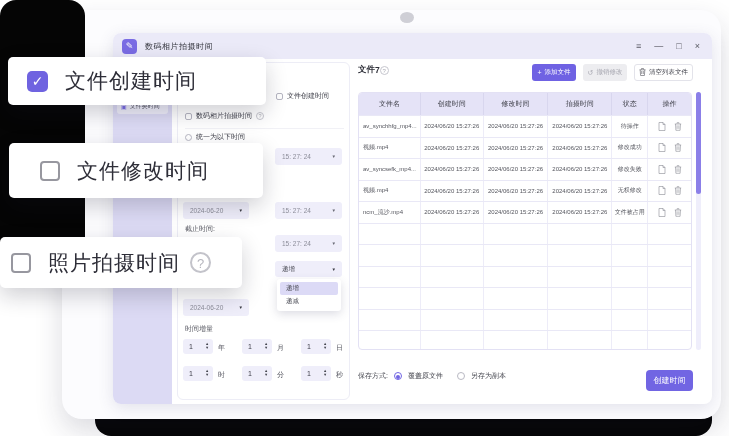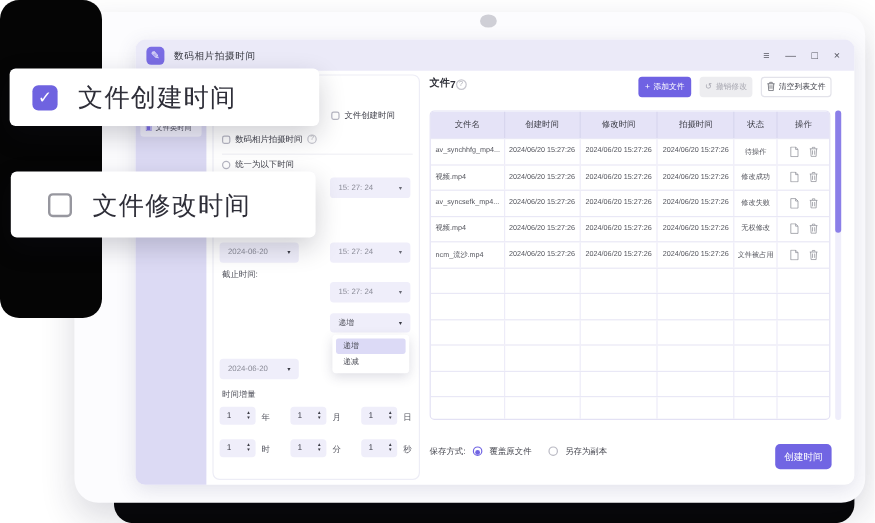--- a/index.html
+++ b/index.html
@@ -412,14 +412,19 @@
   <div class="card card1">
     <span class="big-chk-on">✓</span>
     <span class="big-lbl">文件创建时间</span>
   </div>
 
   <div class="card card2">
     <span class="big-chk-off"></span>
     <span class="big-lbl">文件修改时间</span>
   </div>
 
+  <div class="card card3">
+    <span class="big-chk-off"></span>
+    <span class="big-lbl">照片拍摄时间</span>
+    <span class="big-q">?</span>
+  </div>
 
 </div>
 
 </body></html>

